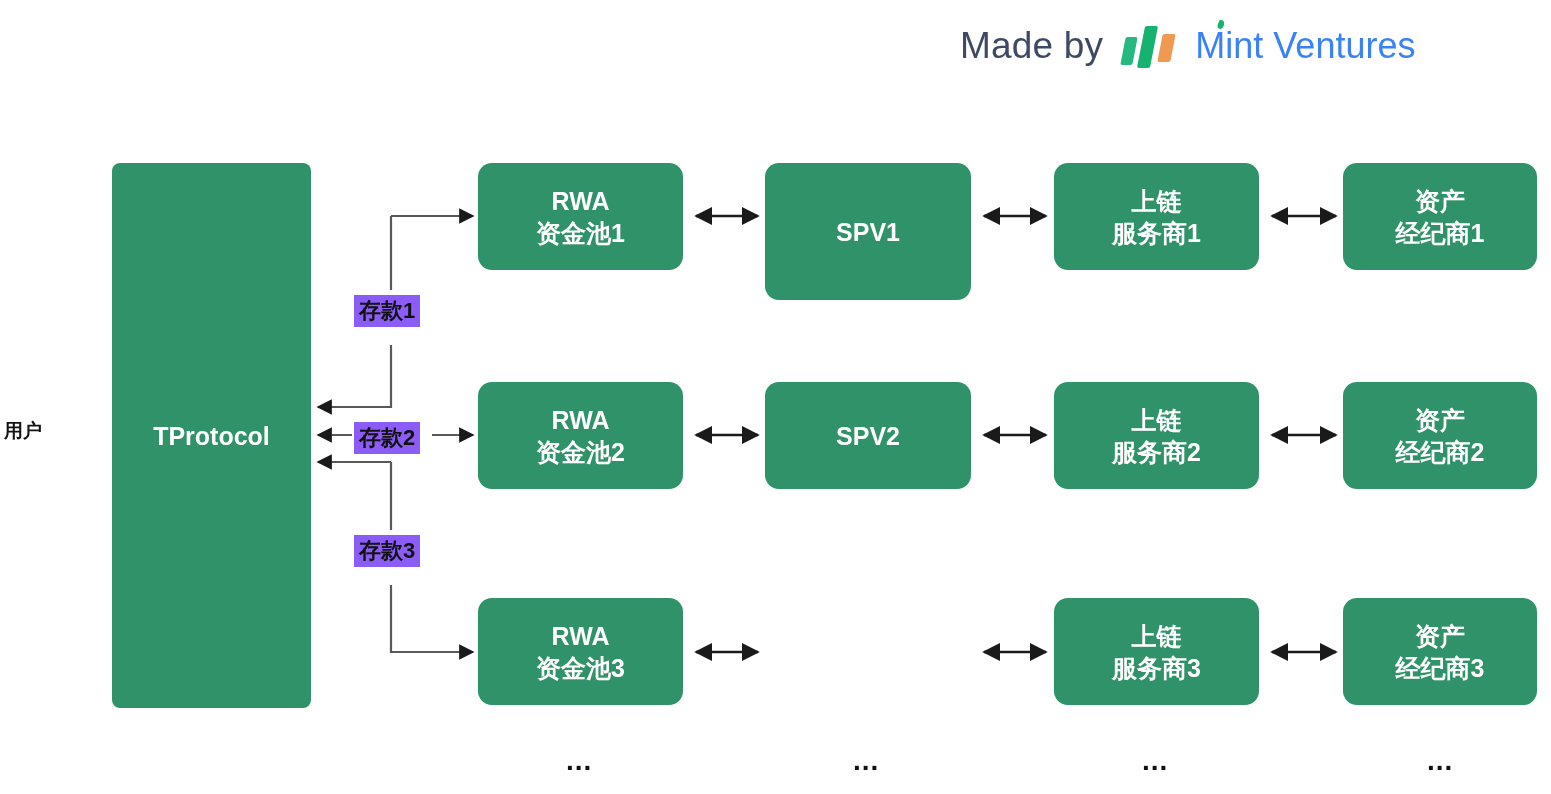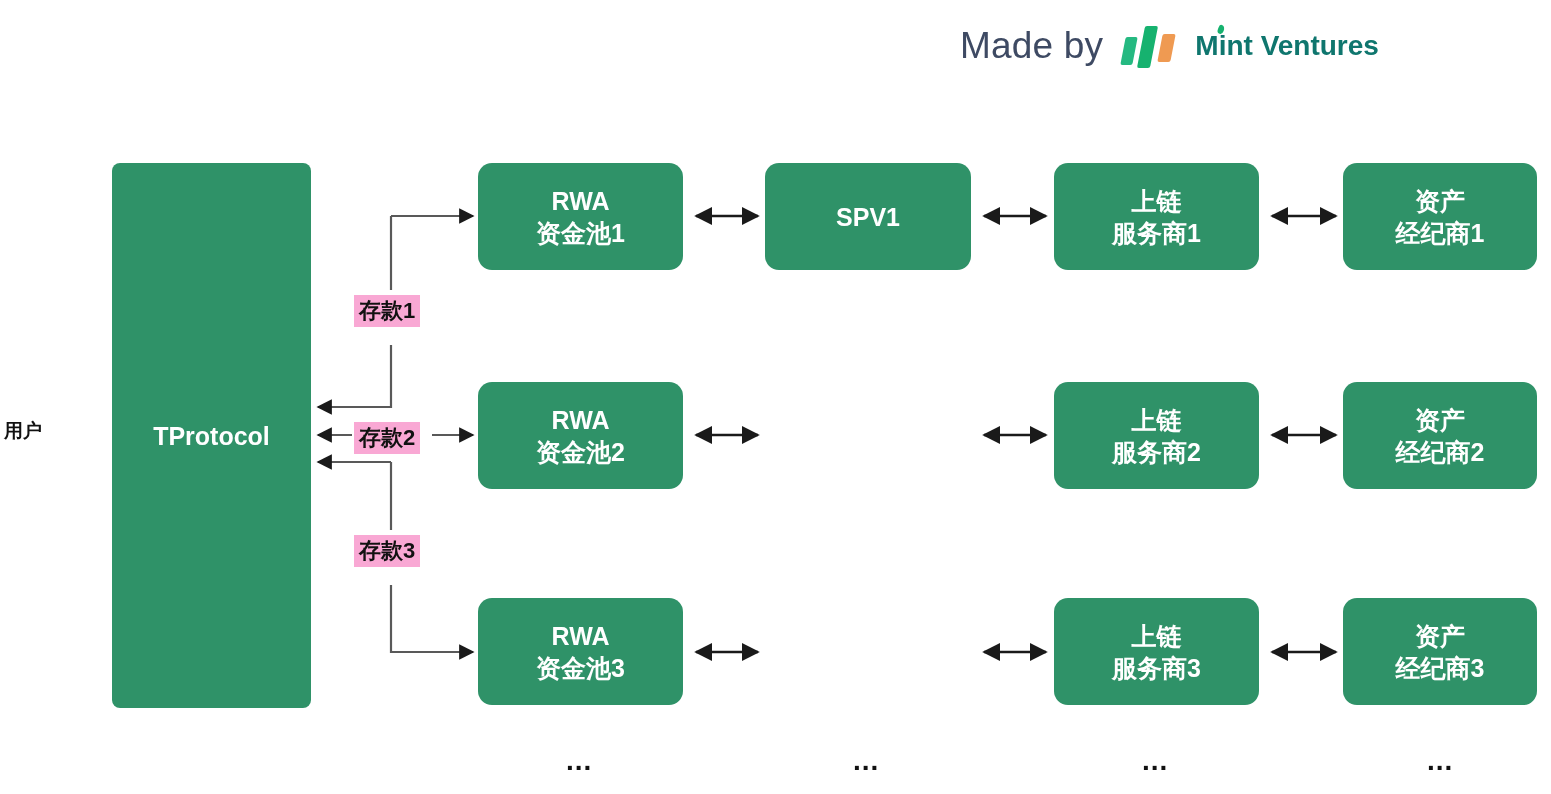--- a/index.html
+++ b/index.html
@@ -55,25 +55,24 @@
     background: #16b26f;
     transform: skewX(-11deg);
   }
   #brand .bar3 {
     left: 39px; top: 11px;
     width: 13px; height: 28px;
     background: #ef9a52;
     transform: skewX(-11deg);
   }
   #brand .brand-name {
-    font-size: 28px;
-    color: #0f766e;
+    font-size: 36px;
+    color: #3b82f6;
     white-space: nowrap;
     letter-spacing: 0px;
-    font-weight: bold;
   }
   #brand .brand-name .mint { position: relative; }
   #brand .brand-name .accent-dot {
     position: absolute;
     left: 23px;
     top: -5px;
     width: 6px;
     height: 9px;
     background: #16b26f;
     border-radius: 40% 60% 50% 50%;
@@ -114,21 +113,21 @@
   .node.tall { border-radius: 8px; }
   .node .ln { display: block; white-space: nowrap; }
 
   .edge-label {
     position: absolute;
     font-size: 22px;
     font-weight: 700;
     color: #111111;
     white-space: nowrap;
     z-index: 3;
-    background: #f9a8d4;
+    background: #8b5cf6;
     padding: 1px 5px;
   }
 
   .side-label {
     position: absolute;
     font-size: 19px;
     font-weight: 700;
     color: #111111;
     white-space: nowrap;
   }
@@ -212,35 +211,38 @@
   </div>
 
   <div class="edge-label" style="left:354px; top:295px;">存款1</div>
   <div class="edge-label" style="left:354px; top:422px;">存款2</div>
   <div class="edge-label" style="left:354px; top:535px;">存款3</div>
 
   <div class="node" style="left:478px; top:163px; width:205px; height:107px;">
     <span class="ln">RWA</span>
     <span class="ln">资金池1</span>
   </div>
-  <div class="node" style="left:765px; top:163px; width:206px; height:107px;">
+  <div class="node" style="left:765px; top:163px; width:206px; height:137px;">
     <span class="ln">SPV1</span>
   </div>
   <div class="node" style="left:1054px; top:163px; width:205px; height:107px;">
     <span class="ln">上链</span>
     <span class="ln">服务商1</span>
   </div>
   <div class="node" style="left:1343px; top:163px; width:194px; height:107px;">
     <span class="ln">资产</span>
     <span class="ln">经纪商1</span>
   </div>
 
   <div class="node" style="left:478px; top:382px; width:205px; height:107px;">
     <span class="ln">RWA</span>
     <span class="ln">资金池2</span>
+  </div>
+  <div class="node" style="left:765px; top:382px; width:206px; height:107px;">
+    <span class="ln">SPV2</span>
   </div>
   <div class="node" style="left:1054px; top:382px; width:205px; height:107px;">
     <span class="ln">上链</span>
     <span class="ln">服务商2</span>
   </div>
   <div class="node" style="left:1343px; top:382px; width:194px; height:107px;">
     <span class="ln">资产</span>
     <span class="ln">经纪商2</span>
   </div>
 

